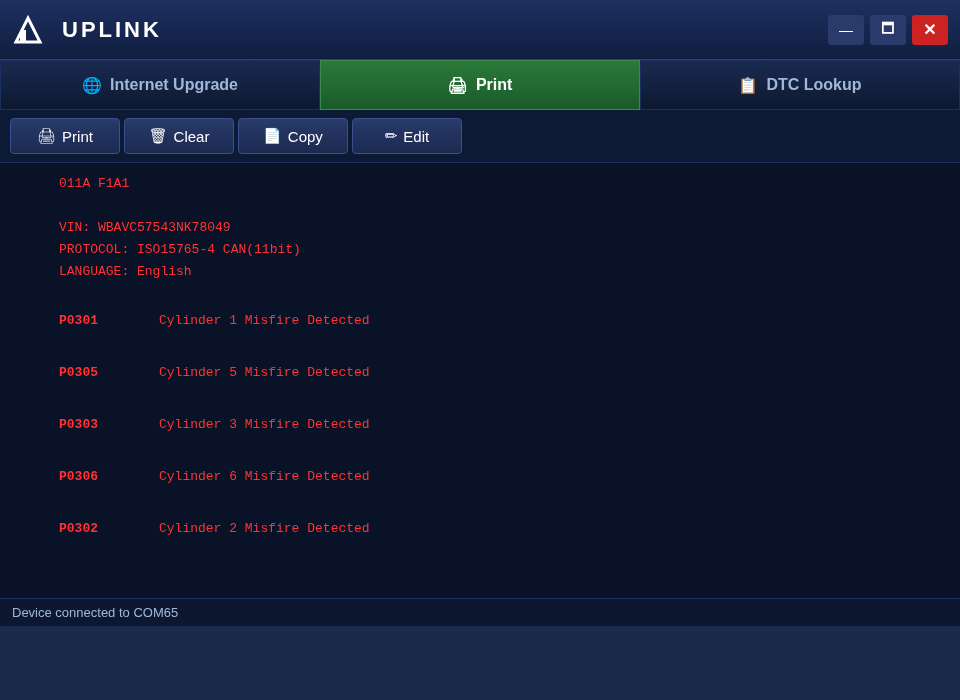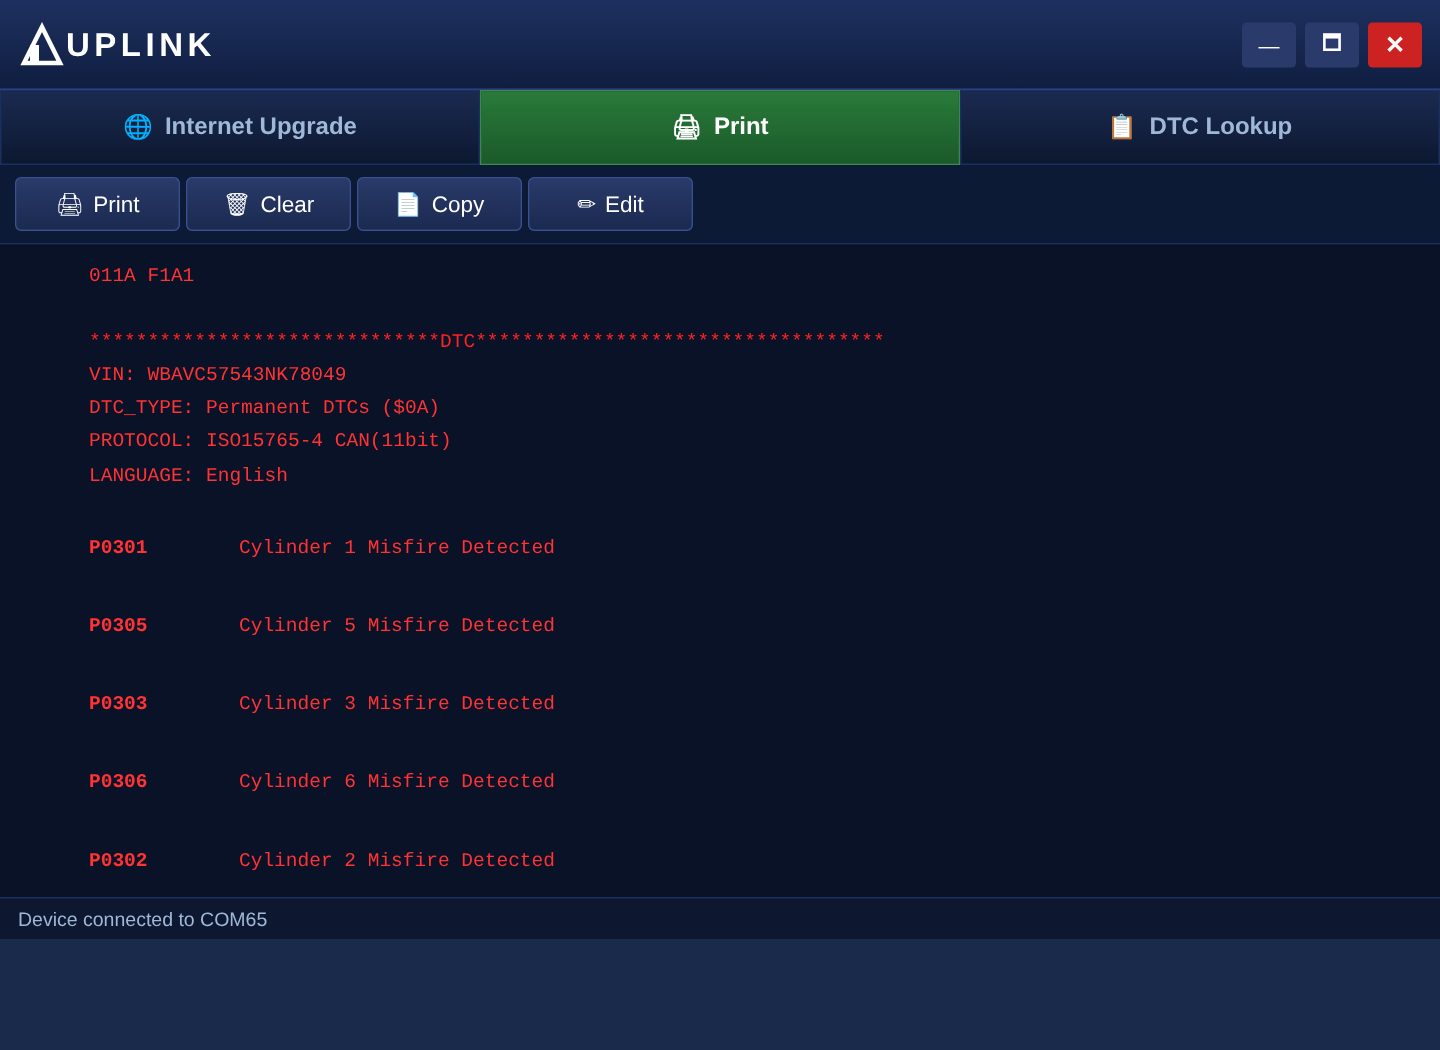--- a/index.html
+++ b/index.html
@@ -19,21 +19,21 @@
       background: linear-gradient(180deg, #1e3060 0%, #0f1e40 100%);
       display: flex;
       align-items: center;
       justify-content: space-between;
       padding: 0 12px;
       border-bottom: 1px solid #2a4080;
     }
     .title-bar-left {
       display: flex;
       align-items: center;
-      gap: 0;
+      gap: 18px;
     }
     .logo-icon {
       width: 32px;
       height: 32px;
     }
     .title-bar-title {
       color: white;
       font-size: 22px;
       font-weight: bold;
       font-family: Arial, sans-serif;
@@ -221,23 +221,21 @@
   <button class="tool-btn">
     <span>✏</span>
     <span>Edit</span>
   </button>
 </div>
 
 <div class="content-area">
   <div class="text-display">
     <div class="line-info">011A        F1A1</div>
     <br>
-    <div class="line-separator">******************************DTC***********************************</div>
     <div class="line-info">VIN: WBAVC57543NK78049</div>
-    <div class="line-info">DTC_TYPE: Permanent DTCs ($0A)</div>
     <div class="line-info">PROTOCOL: ISO15765-4 CAN(11bit)</div>
     <div class="line-info">LANGUAGE: English</div>
     <br>
     <div class="dtc-row">
       <span class="dtc-code">P0301</span>
       <span class="dtc-description">Cylinder 1 Misfire Detected</span>
     </div>
     <br>
     <div class="dtc-row">
       <span class="dtc-code">P0305</span>

